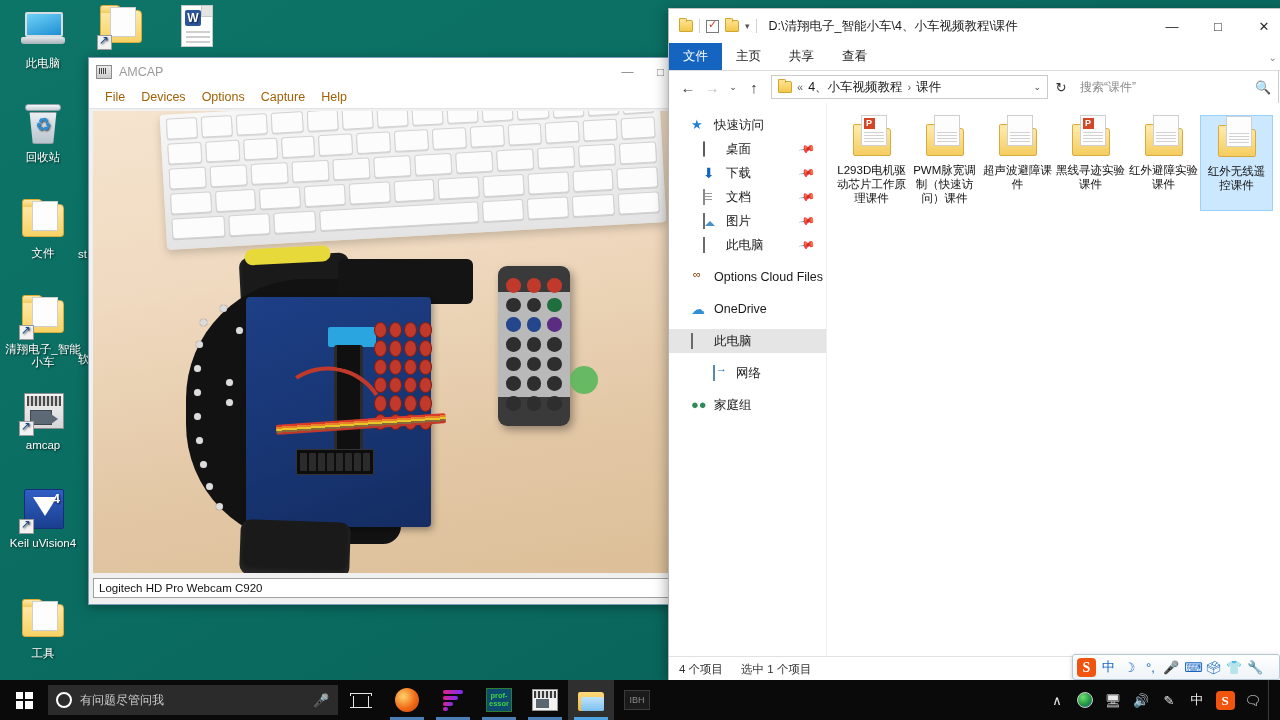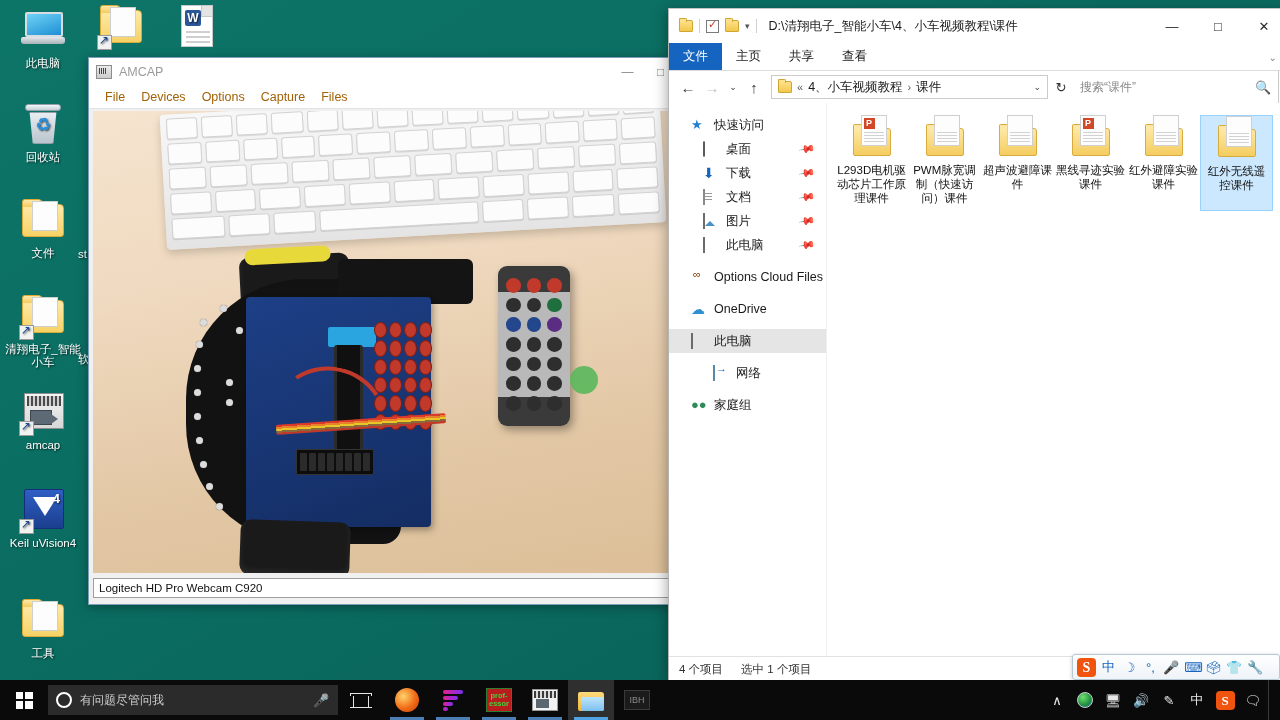--- a/index.html
+++ b/index.html
@@ -475,21 +475,21 @@
   .taskview::before { left:-1px; border-right:1.6px solid #e6e6e6; }
   .taskview::after { right:-1px; border-left:1.6px solid #e6e6e6; }
   .fx { width:24px; height:24px; border-radius:50%;
         background: radial-gradient(circle at 35% 35%, #ffd36b, #f06a16 55%, #c2410c); }
   .wifiapp { width:24px; height:22px; position:relative; }
   .wifiapp i {
     position:absolute; left:2px; border-radius:2px; display:block;
     background: linear-gradient(90deg,#e0218a,#7b2ff7);
   }
   .profapp {
-    width:26px; height:24px; background:#b91c1c; border:1px solid #2e7d32; color:#43d13f;
+    width:26px; height:24px; background:#0c4a6e; border:1px solid #2e7d32; color:#43d13f;
     font-size:7.5px; line-height:8px; text-align:center; padding-top:3px; font-weight:bold;
   }
   .amcapapp {
     width:26px; height:22px; background:#f2f2f2; border:1px solid #999; position:relative; overflow:hidden;
   }
   .amcapapp::before {
     content:""; position:absolute; left:1px; top:1px; right:1px; height:7px;
     background: repeating-linear-gradient(90deg,#3a3a3a 0 2px,#d9d9d9 2px 4px);
   }
   .amcapapp::after {
@@ -636,21 +636,21 @@
         <span>—</span>
         <span>□</span>
       </div>
     </div>
 
     <div id="amcap-menubar">
       <div class="mi">File</div>
       <div class="mi">Devices</div>
       <div class="mi">Options</div>
       <div class="mi">Capture</div>
-      <div class="mi">Files</div>
+      <div class="mi">Help</div>
     </div>
 
     <div id="amcap-video">
       <div class="desk"></div>
 
       <div class="kbd">
         <div class="krow" style="top:4px;">
           <div class="key"></div>
             <div class="key"></div>
             <div class="key"></div>

